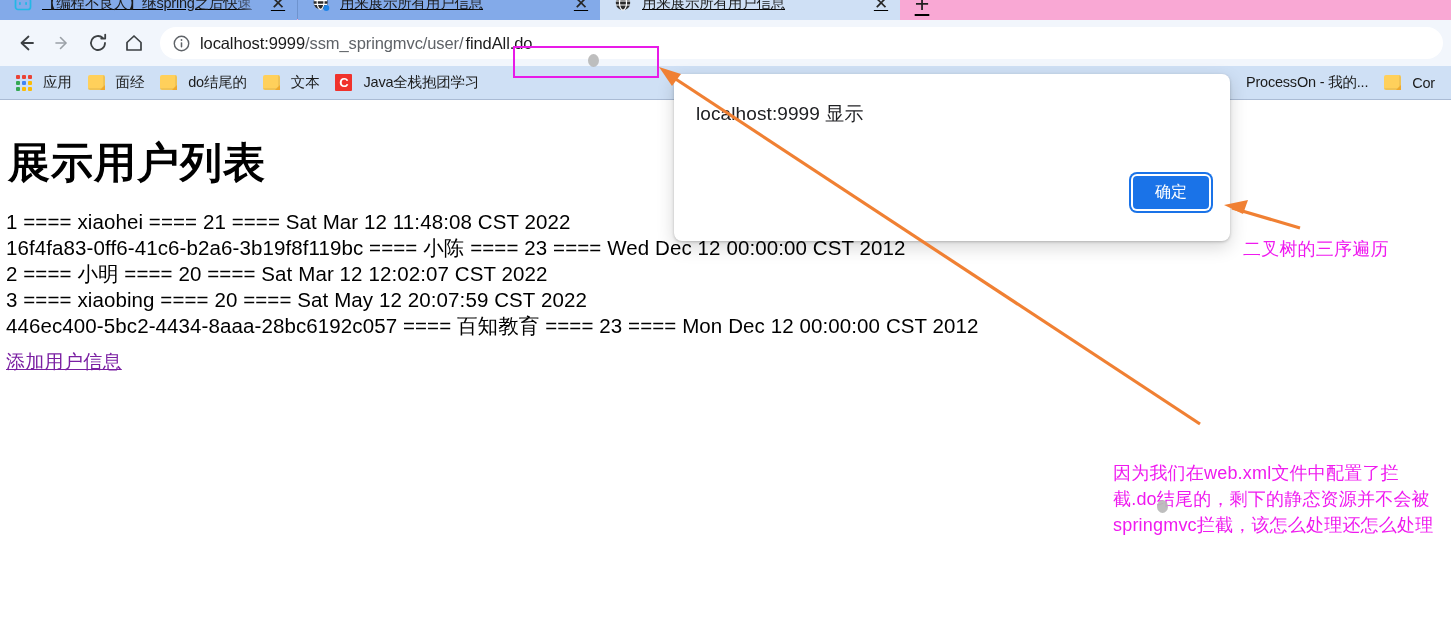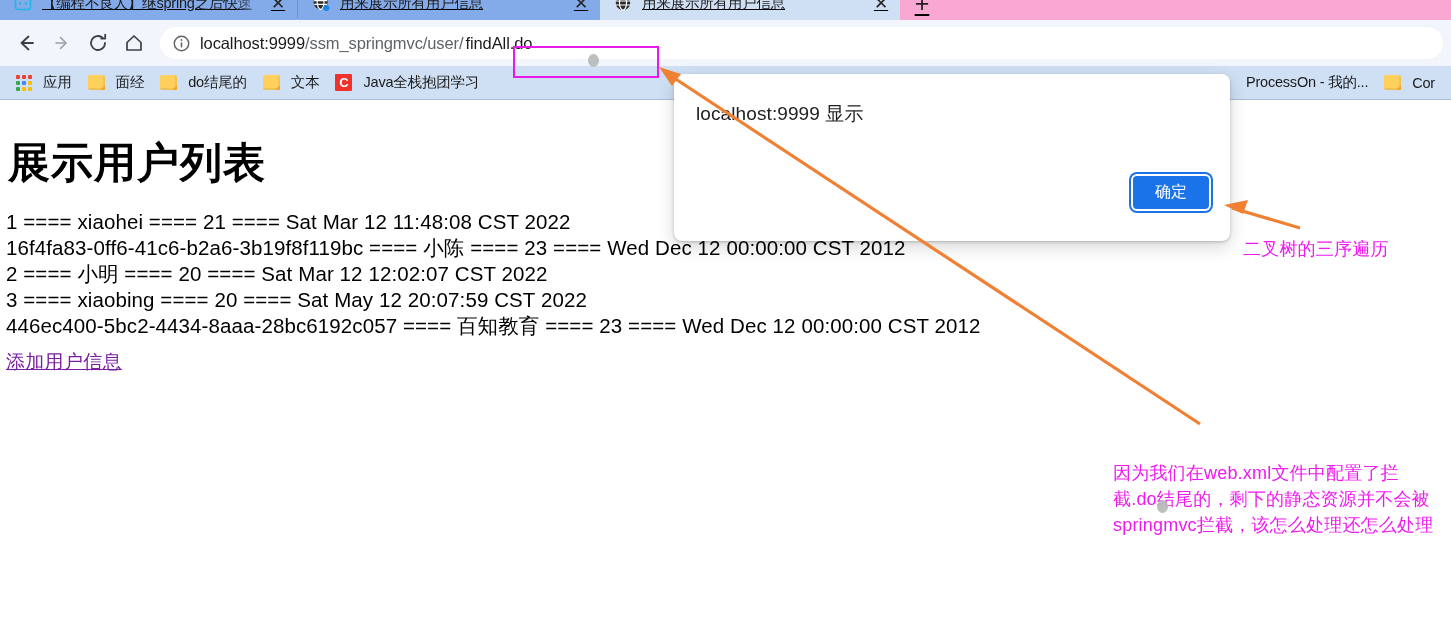--- a/index.html
+++ b/index.html
@@ -453,21 +453,21 @@
 </div>
 
 <div class="page">
   <div class="page-title">展示用户列表</div>
 
   <div class="user-list">
     <div class="user-row">1 ==== xiaohei ==== 21 ==== Sat Mar 12 11:48:08 CST 2022</div>
     <div class="user-row">16f4fa83-0ff6-41c6-b2a6-3b19f8f119bc ==== 小陈 ==== 23 ==== Wed Dec 12 00:00:00 CST 2012</div>
     <div class="user-row">2 ==== 小明 ==== 20 ==== Sat Mar 12 12:02:07 CST 2022</div>
     <div class="user-row">3 ==== xiaobing ==== 20 ==== Sat May 12 20:07:59 CST 2022</div>
-    <div class="user-row">446ec400-5bc2-4434-8aaa-28bc6192c057 ==== 百知教育 ==== 23 ==== Wed Dec 12 00:00:00 CST 2012</div>
+    <div class="user-row">446ec400-5bc2-4434-8aaa-28bc6192c057 ==== 百知教育 ==== 23 ==== Mon Dec 12 00:00:00 CST 2012</div>
   </div>
 
   <a class="add-link" href="#">添加用户信息</a>
 </div>
 
 <div class="dialog">
   <div class="dialog-title">localhost:9999 显示</div>
   <button class="dialog-ok">确定</button>
 </div>
 

